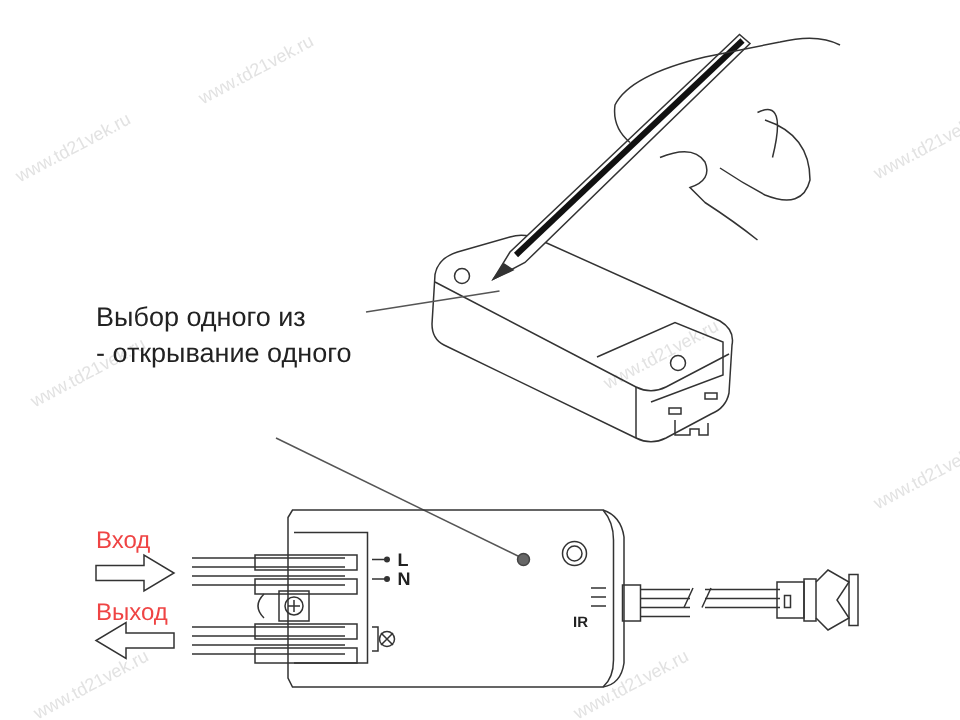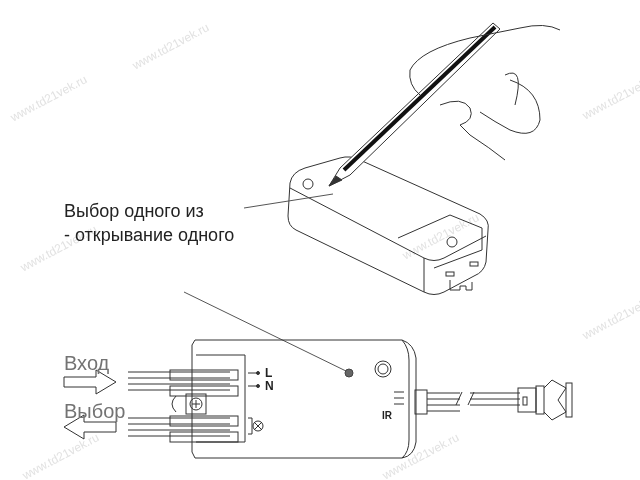--- a/index.html
+++ b/index.html
@@ -1,20 +1,20 @@
 <!DOCTYPE html>
 <html><head>
 <meta charset="utf-8">
 <style>
   html,body{margin:0;padding:0;background:#fff;}
   body{width:640px;height:480px;position:relative;overflow:hidden;font-family:"Liberation Sans",sans-serif;}
   svg{position:absolute;left:0;top:0;}
   .wm{position:absolute;font-size:12px;color:#e2e2e2;transform:rotate(-28deg);transform-origin:left top;white-space:nowrap;}
   .note{position:absolute;left:64px;top:178px;font-size:18px;line-height:24px;color:#222;margin-top:21px;}
-  .lbl{position:absolute;font-size:20px;color:#737373;}
+  .lbl{position:absolute;font-size:16px;color:#ef4444;}
   .pin{position:absolute;font-size:12px;font-weight:bold;color:#222;}
 </style>
 </head>
 <body>
 
 <div class="wm" style="left:8px;top:112px">www.td21vek.ru</div>
 <div class="wm" style="left:130px;top:60px">www.td21vek.ru</div>
 <div class="wm" style="left:580px;top:110px">www.td21vek.ru</div>
 <div class="wm" style="left:18px;top:262px">www.td21vek.ru</div>
 <div class="wm" style="left:400px;top:250px">www.td21vek.ru</div>
@@ -94,16 +94,16 @@
     <path d="M116 422 L84 422 L84 415 L64 427 L84 439 L84 432 L116 432 Z"></path>
   </g>
 </svg>
 
 <div class="note">
   <div>Выбор одного из</div>
   <div>- открывание одного</div>
 </div>
 
 <div class="lbl" style="left:64px;top:352px">Вход</div>
-<div class="lbl" style="left:64px;top:400px">Выбор</div>
+<div class="lbl" style="left:64px;top:400px">Выход</div>
 <div class="pin" style="left:265px;top:366px">L</div>
 <div class="pin" style="left:265px;top:379px">N</div>
 <div class="pin" style="left:382px;top:410px;font-size:10px">IR</div>
 
 </body></html>

